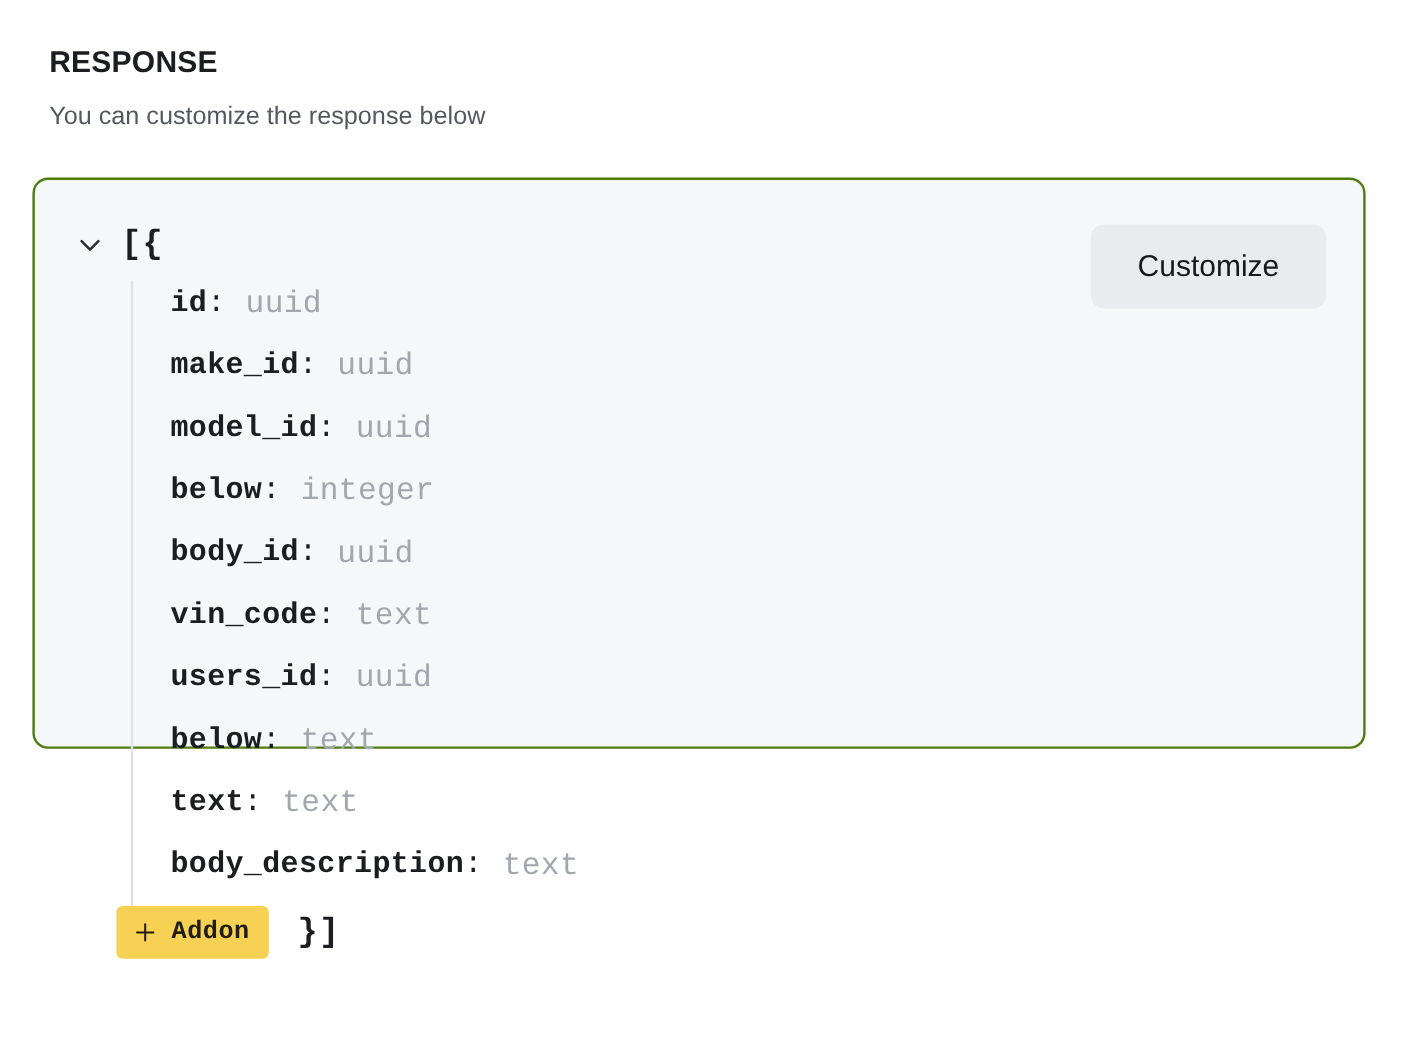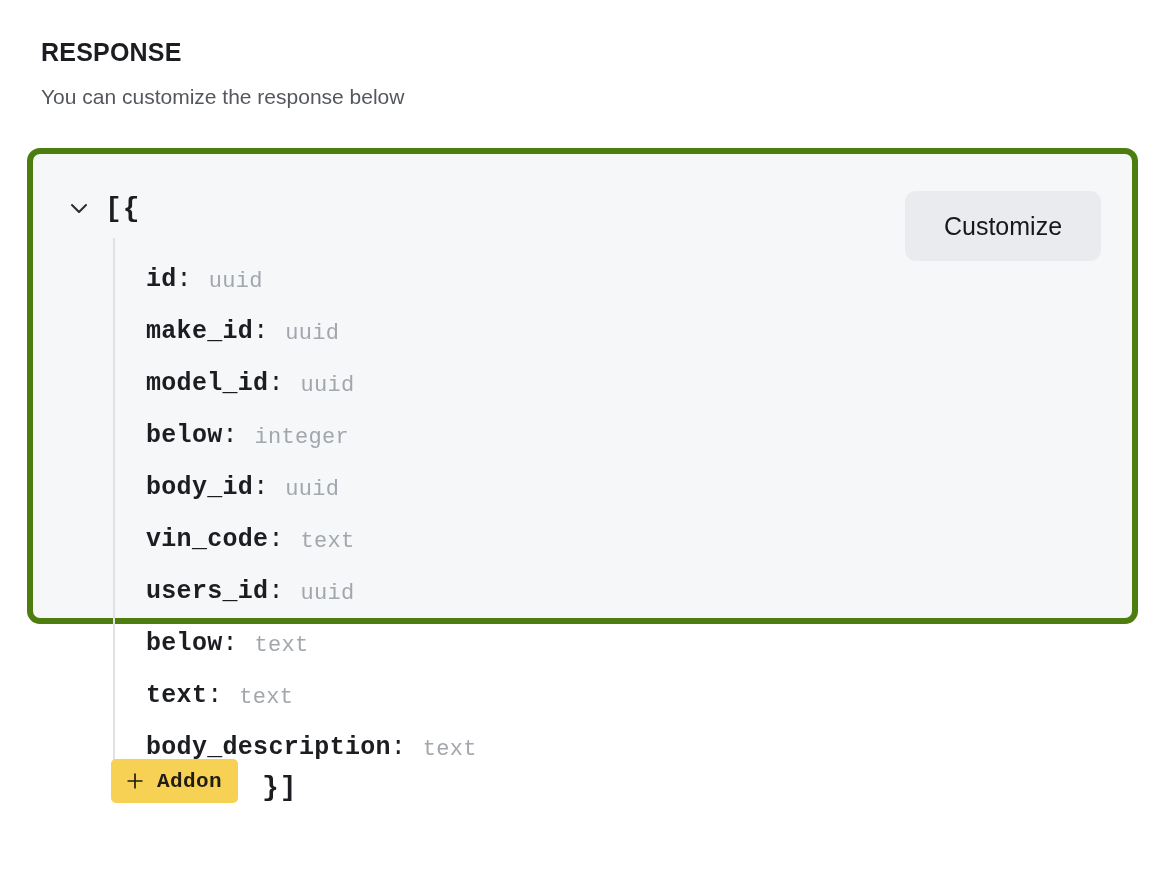--- a/index.html
+++ b/index.html
@@ -46,21 +46,21 @@
 
   
   .response-panel {
     position: absolute;
     left: 27px;
     top: 148px;
     width: 1111px;
     height: 476px;
     box-sizing: border-box;
     background: #f6f7f9;
-    border: 6px solid #4d7c0f;
+    border: 2px solid #4d7c0f;
     border-radius: 13px;
   }
 
   .customize-button {
     position: absolute;
     right: 31px;
     top: 37px;
     width: 196px;
     height: 70px;
     background: #eaebee;
@@ -127,52 +127,52 @@
 
   .fields {
     position: absolute;
     left: 113px;
     top: 88px;
   }
 
   .field-row {
     height: 52px;
     display: flex;
-    align-items: flex-end;
+    align-items: flex-start;
     white-space: pre;
   }
   .field-key {
     font-family: "Liberation Mono", monospace;
     font-size: 25px;
     font-weight: bold;
     color: #1b1d21;
     letter-spacing: 0.3px;
   }
   .field-colon {
     font-family: "Liberation Mono", monospace;
     font-size: 25px;
     font-weight: normal;
     color: #1b1d21;
   }
   .field-type {
     font-family: "Liberation Mono", monospace;
-    font-size: 22px;
+    font-size: 26px;
     font-weight: normal;
     color: #a2a6ad;
     margin-left: 17px;
     letter-spacing: 0.3px;
   }
 
   
   .tree-footer-row {
     position: absolute;
-    left: 78px;
+    left: 68px;
     top: 605px;
     display: flex;
-    align-items: flex-end;
+    align-items: center;
   }
   .addon-button {
     display: inline-flex;
     align-items: center;
     gap: 12px;
     height: 44px;
     padding: 0 16px 0 14px;
     background: #f7d154;
     border: none;
     border-radius: 5px;

